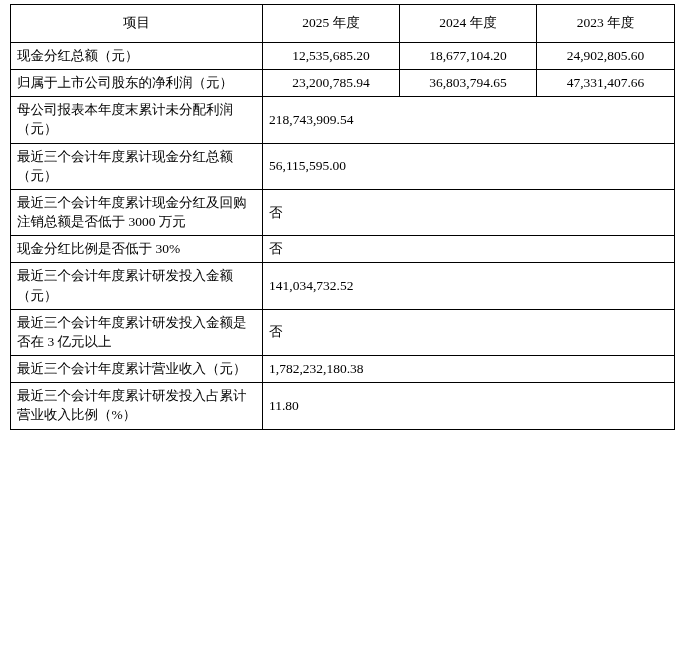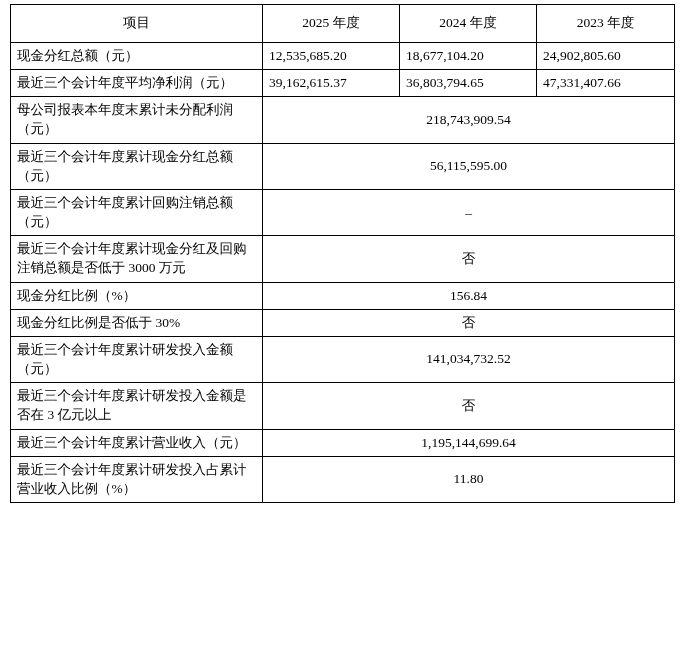--- a/index.html
+++ b/index.html
@@ -41,25 +41,24 @@
   }
   th.hdr {
     text-align: center;
     font-weight: normal;
     height: 30px;
   }
   td.label {
     text-align: left;
   }
   td.num {
-    text-align: left;
+    text-align: center;
     padding-right: 8px;
   }
   td.center {
-    text-align: center;
     font-family: Liberation Serif, serif;
   }
   td.dash {
     text-align: right;
     padding-right: 8px;
   }
 </style>
 </head>
 <body>
 
@@ -84,71 +83,63 @@
 
       <tr>
         <td class="label">现金分红总额（元）</td>
         <td class="num">12,535,685.20</td>
         <td class="num">18,677,104.20</td>
         <td class="num">24,902,805.60</td>
       </tr>
 
 
       <tr>
-        <td class="label">最近三个会计年度平均净利润（元）</td>
-        <td class="num">39,162,615.37</td>
+        <td class="label">归属于上市公司股东的净利润（元）</td>
+        <td class="num">23,200,785.94</td>
         <td class="num">36,803,794.65</td>
         <td class="num">47,331,407.66</td>
       </tr>
 
       <tr>
         <td class="label">母公司报表本年度末累计未分配利润（元）</td>
         <td class="center" colspan="3">218,743,909.54</td>
       </tr>
 
       <tr>
         <td class="label">最近三个会计年度累计现金分红总额（元）</td>
         <td class="center" colspan="3">56,115,595.00</td>
       </tr>
 
-      <tr>
-        <td class="label">最近三个会计年度累计回购注销总额（元）</td>
-        <td class="center" colspan="3">–</td>
-      </tr>
 
 
 
       <tr>
         <td class="label">最近三个会计年度累计现金分红及回购注销总额是否低于 3000 万元</td>
         <td class="center" colspan="3">否</td>
       </tr>
 
-      <tr>
-        <td class="label">现金分红比例（%）</td>
-        <td class="center" colspan="3">156.84</td>
-      </tr>
 
       <tr>
         <td class="label">现金分红比例是否低于 30%</td>
         <td class="center" colspan="3">否</td>
       </tr>
 
       <tr>
         <td class="label">最近三个会计年度累计研发投入金额（元）</td>
         <td class="center" colspan="3">141,034,732.52</td>
       </tr>
 
       <tr>
         <td class="label">最近三个会计年度累计研发投入金额是否在 3 亿元以上</td>
         <td class="center" colspan="3">否</td>
       </tr>
 
       <tr>
         <td class="label">最近三个会计年度累计营业收入（元）</td>
-        <td class="center" colspan="3">1,195,144,699.64</td>
+        <td class="center" colspan="3">1,782,232,180.38</td>
       </tr>
 
       <tr>
         <td class="label">最近三个会计年度累计研发投入占累计营业收入比例（%）</td>
         <td class="center" colspan="3">11.80</td>
       </tr>
 
     </tbody>
   </table>
 

